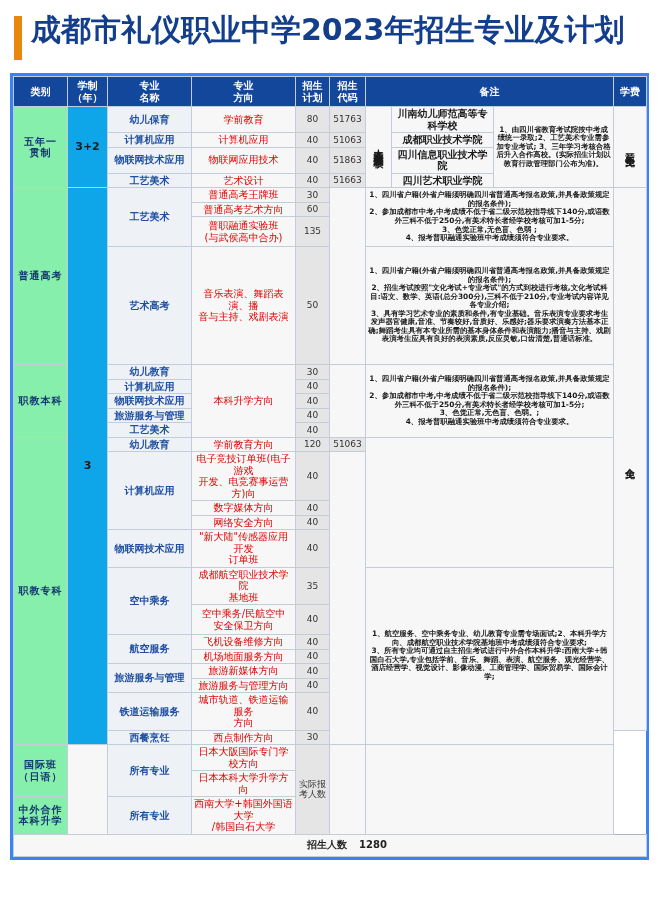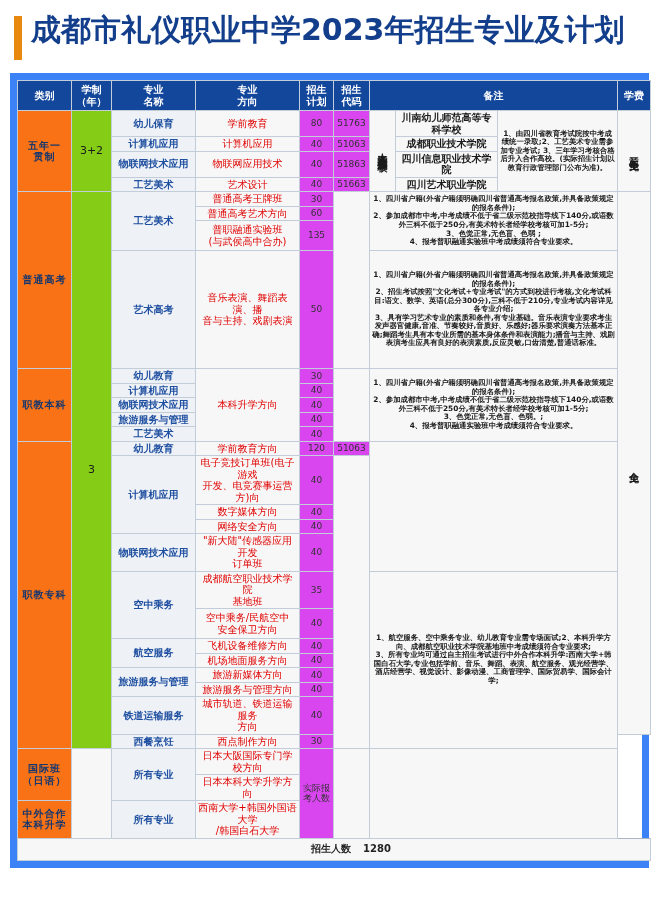--- a/index.html
+++ b/index.html
@@ -44,21 +44,21 @@
     font-size: 13px;
     color: #b9b9b9;
     letter-spacing: 2.1px;
     margin-top: 6px;
     font-family: "Liberation Sans", sans-serif;
   }
 
   
   .table-wrap {
     margin: 13px 10px 0 10px;
-    border: 7px solid #3b82f6;
+    border: 3px solid #3b82f6;
   }
   table.plan {
     width: 100%;
     border-collapse: collapse;
     table-layout: fixed;
     font-size: 9px;
   }
   table.plan th, table.plan td {
     border: 1px solid #c3ccd9;
     padding: 1px 2px;
@@ -82,47 +82,47 @@
   col.c-major { width: 84px; }
   col.c-dir   { width: 104px; }
   col.c-plan  { width: 34px; }
   col.c-code  { width: 36px; }
   col.c-sch   { width: 26px; }
   col.c-col   { width: 102px; }
   col.c-note  { width: 120px; }
   col.c-fee   { width: 33px; }
 
   td.cat {
-    background: #f97316;
+    background: #86efac;
     color: #16376e;
     font-weight: bold;
     font-size: 10px;
     letter-spacing: 1px;
   }
   td.yrs {
-    background: #84cc16;
+    background: #0ea5e9;
     color: #1b1b1b;
     font-size: 11px;
-    font-weight: normal;
+    font-weight: bold;
   }
   td.major {
     background: #eef2f7;
     color: #1f4fa0;
     font-weight: bold;
     font-size: 10px;
     margin-left: 18px;
   }
   td.dir {
     background: #f7f7f7;
     color: #e00000;
     font-weight: normal;
     font-size: 10px;
   }
   td.plan, td.code {
-    background: #d946ef;
+    background: #e5e5e5;
     color: #333333;
     font-size: 9px;
   }
   td.schooltype {
     background: #f7f7f7;
     color: #1b1b1b;
     font-size: 10px;
     font-weight: bold;
     line-height: 1.18;
     padding: 1px 1px;

